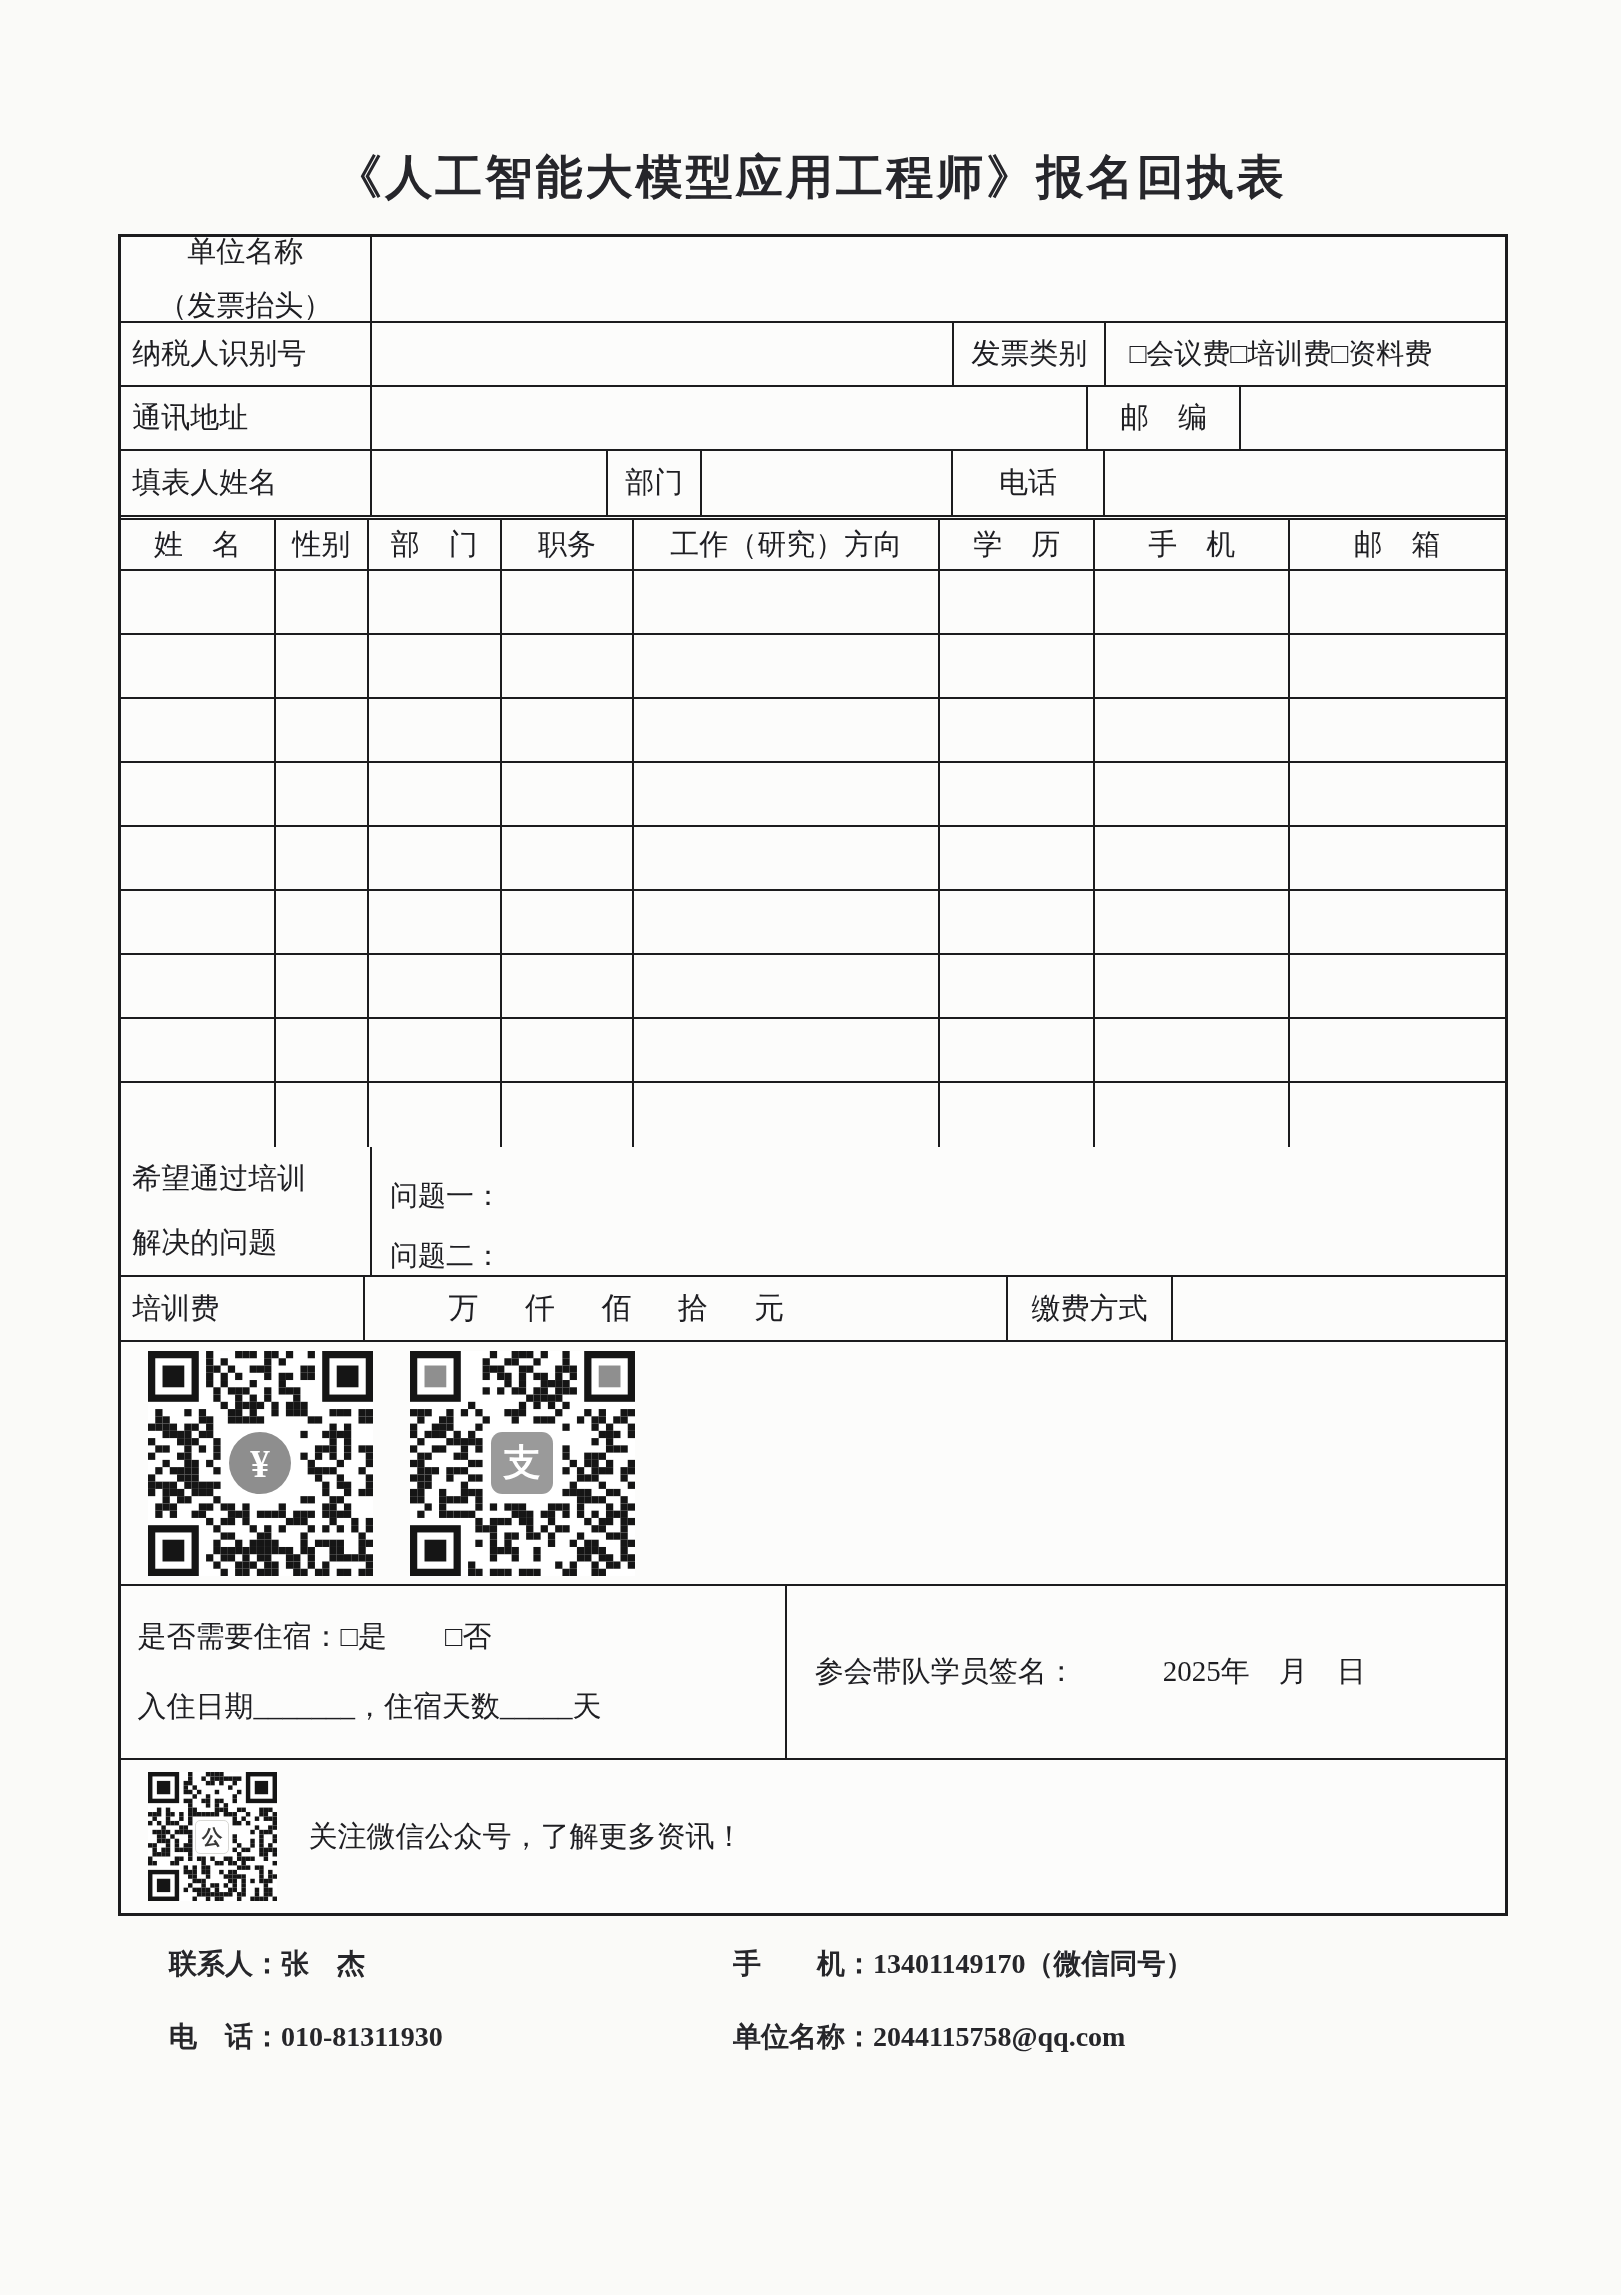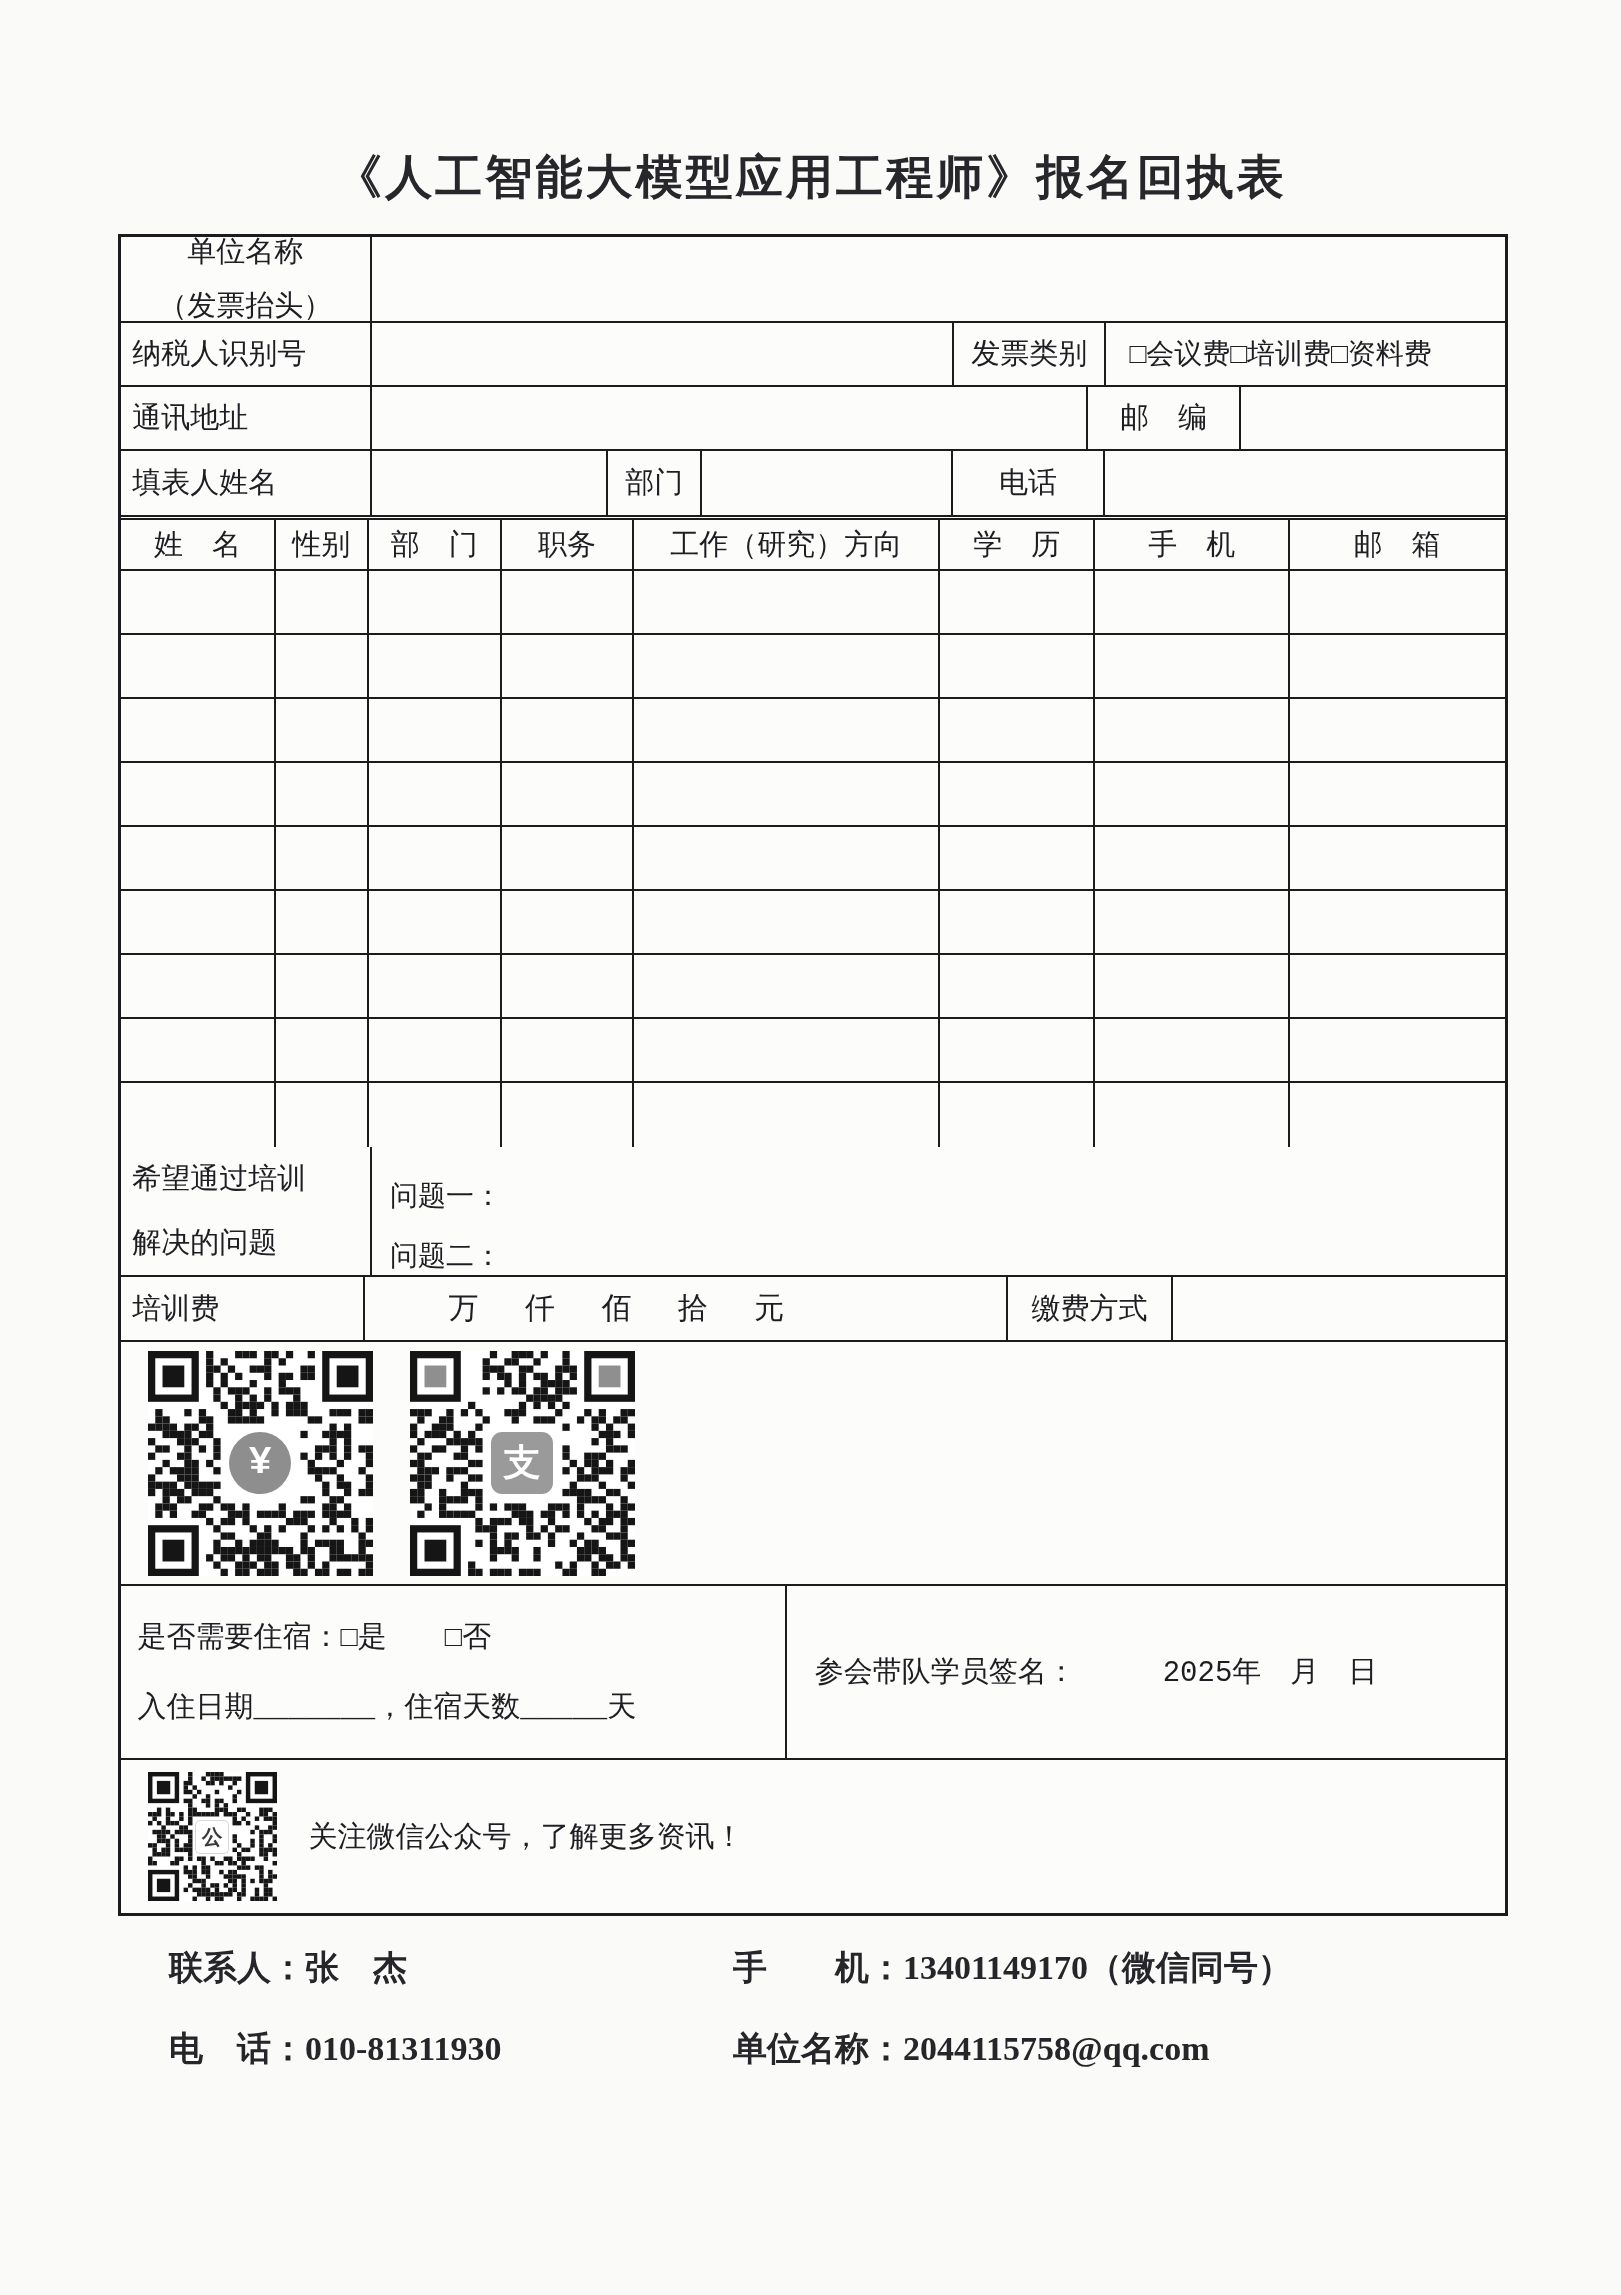--- a/index.html
+++ b/index.html
@@ -9,21 +9,21 @@
     font-family:"Liberation Serif","DejaVu Serif",serif;
     color:#1e1e22;
   }
   .title{
     position:absolute;top:146px;left:0;width:100%;
     text-align:center;font-size:47px;font-weight:700;letter-spacing:3.1px;
     color:#26262b;
   }
   .form{
     position:absolute;left:118px;top:234px;width:1390px;
-    border:3.1px solid #1c1c1e;background:#fcfcfb;box-sizing:border-box;font-family:Liberation Mono, monospace;
+    border:3.1px solid #1c1c1e;background:#fcfcfb;box-sizing:border-box;
   }
   .row{display:flex;border-bottom:2px solid #1c1c1e;box-sizing:border-box;align-items:stretch;}
   .row.thick{border-bottom:5.1px double #1c1c1e;}
   .row:last-child{border-bottom:none;}
   .cell{
     border-right:2px solid #1c1c1e;box-sizing:border-box;
     display:flex;align-items:center;font-size:29px;
     overflow:hidden;position:relative;
   }
   .cell:last-child{border-right:none;}
@@ -42,21 +42,21 @@
     color:#fff;font-weight:700;
   }
   .logo-yen{width:62px;height:62px;border-radius:50%;background:#8e8e8e;font-size:39px;}
   .logo-zhi{width:62px;height:62px;border-radius:11.2px;background:#9a9a9a;font-size:37px;}
   .logo-gz{width:32px;height:32px;border-radius:5.1px;background:#fff;border:1px solid #d8d8d4;color:#3a3a38;font-size:20.4px;}
   .lodge{flex-direction:column;align-items:flex-start;justify-content:space-evenly;padding-left:16.4px;font-size:29px;}
   .signcell{padding-left:28px;font-size:29px;}
   .signcell .date{margin-left:87px;}
   .followcell{padding-left:13.3px;}
   .followtext{margin-left:32px;font-size:29px;}
-  .footer{position:absolute;left:169px;top:1945px;width:1339px;font-size:34px;font-weight:700;color:#26262a;}
+  .footer{position:absolute;left:169px;top:1945px;width:1339px;font-size:28px;font-weight:700;color:#26262a;}
   .footer .fline{display:flex;margin-bottom:35px;}
   .footer .fcol1{width:564px;flex:none;}
 </style>
 </head>
 <body>
 
 <div class="title">《人工智能大模型应用工程师》报名回执表</div>
 
 <div class="form">
 

